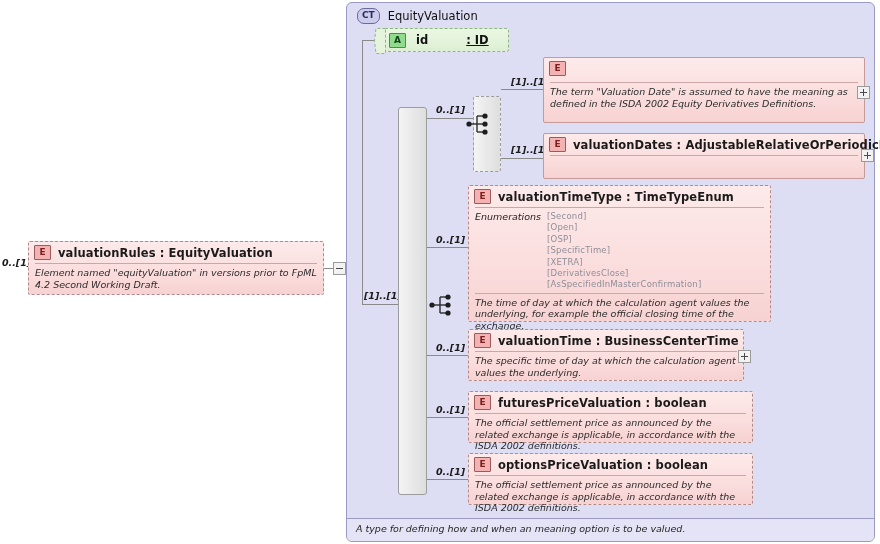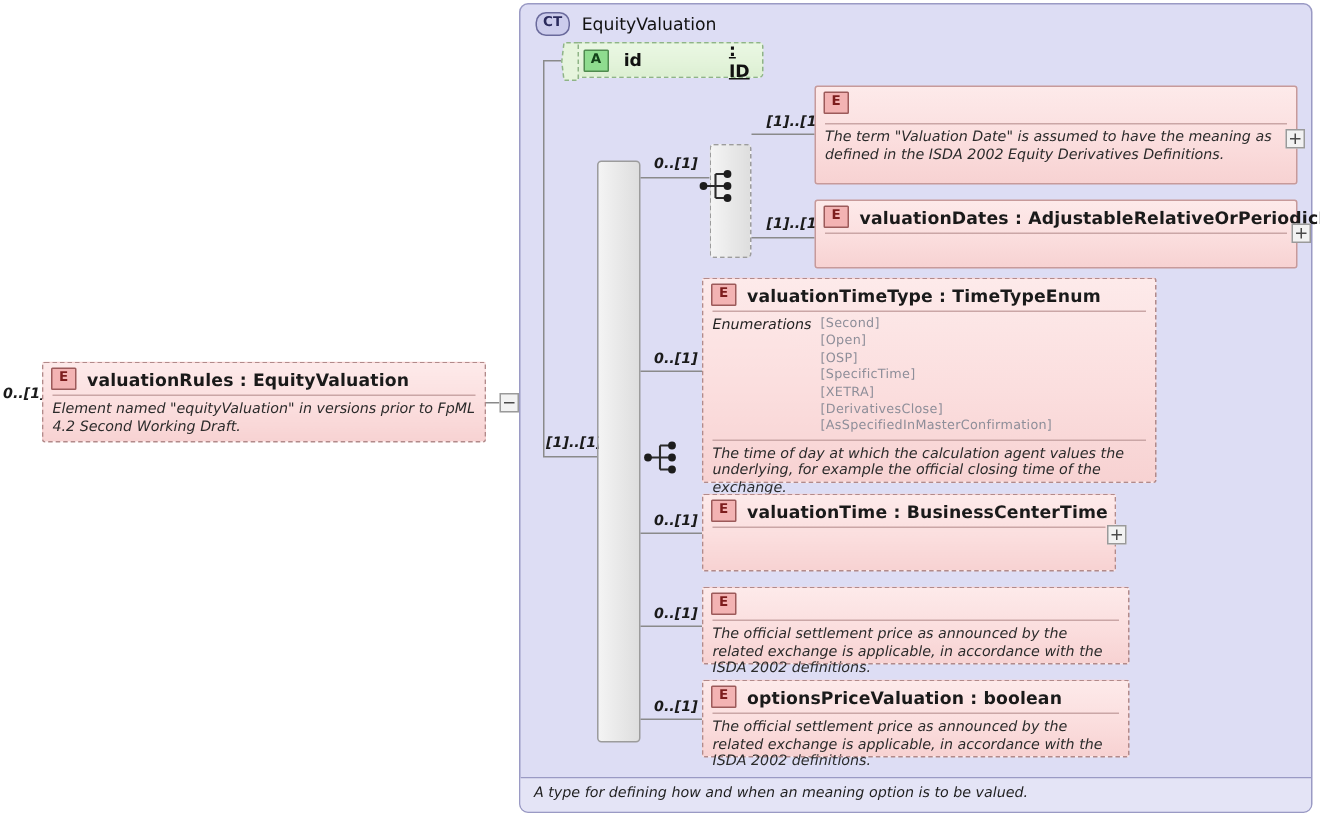--- a/index.html
+++ b/index.html
@@ -82,21 +82,21 @@
     font-size:11.5px;font-weight:bold;color:#111;
   }
   .attrbox .flag{
     position:absolute;left:-11px;top:-1px;bottom:-1px;width:12px;
   }
   .abadge{
     display:inline-block;width:15px;height:13px;line-height:13px;text-align:center;
     font-size:9px;font-weight:bold;color:#14421a;background:#8fdc8f;
     border:1px solid #4f8a4f;border-radius:1px;margin-left:4px;margin-right:10px;
   }
-  .attrtype{margin-left:58px;text-decoration:underline;}
+  .attrtype{margin-left:38px;text-decoration:underline;}
 
   
   .mgbar{
     position:absolute;
     background:linear-gradient(to right,#f4f4f4 0%,#ebebeb 40%,#dedede 100%);
     border:1px solid #9c9c9c;border-radius:3px;
   }
   .mgbar.dashed{border:1px dashed #9c9c9c;}
 
   
@@ -248,29 +248,31 @@
 
   <div class="ln lnh abs" style="left:427px;top:355px;width:41px;"></div>
   <div class="card abs" style="left:436px;top:342px;">0..[1]</div>
 
   <div class="elembox abs" style="left:468px;top:329px;width:276px;height:52px;">
     <div class="hdr">
       <span class="ebadge">E</span>
       <span class="hdrtxt">valuationTime : BusinessCenterTime</span>
     </div>
     <div class="sep"></div>
+    <div class="doc">The specific time of day at which the calculation agent values the underlying.</div>
   </div>
   <div class="pmbtn plus abs" style="left:738px;top:350px;"></div>
 
   <div class="ln lnh abs" style="left:427px;top:417px;width:41px;"></div>
   <div class="card abs" style="left:436px;top:404px;">0..[1]</div>
 
   <div class="elembox abs" style="left:468px;top:391px;width:285px;height:52px;">
     <div class="hdr">
       <span class="ebadge">E</span>
+      <span class="hdrtxt">futuresPriceValuation : boolean</span>
     </div>
     <div class="sep"></div>
     <div class="doc">The official settlement price as announced by the related exchange is applicable, in accordance with the ISDA 2002 definitions.</div>
   </div>
 
   <div class="ln lnh abs" style="left:427px;top:479px;width:41px;"></div>
   <div class="card abs" style="left:436px;top:466px;">0..[1]</div>
 
   <div class="elembox abs" style="left:468px;top:453px;width:285px;height:52px;">
     <div class="hdr">

